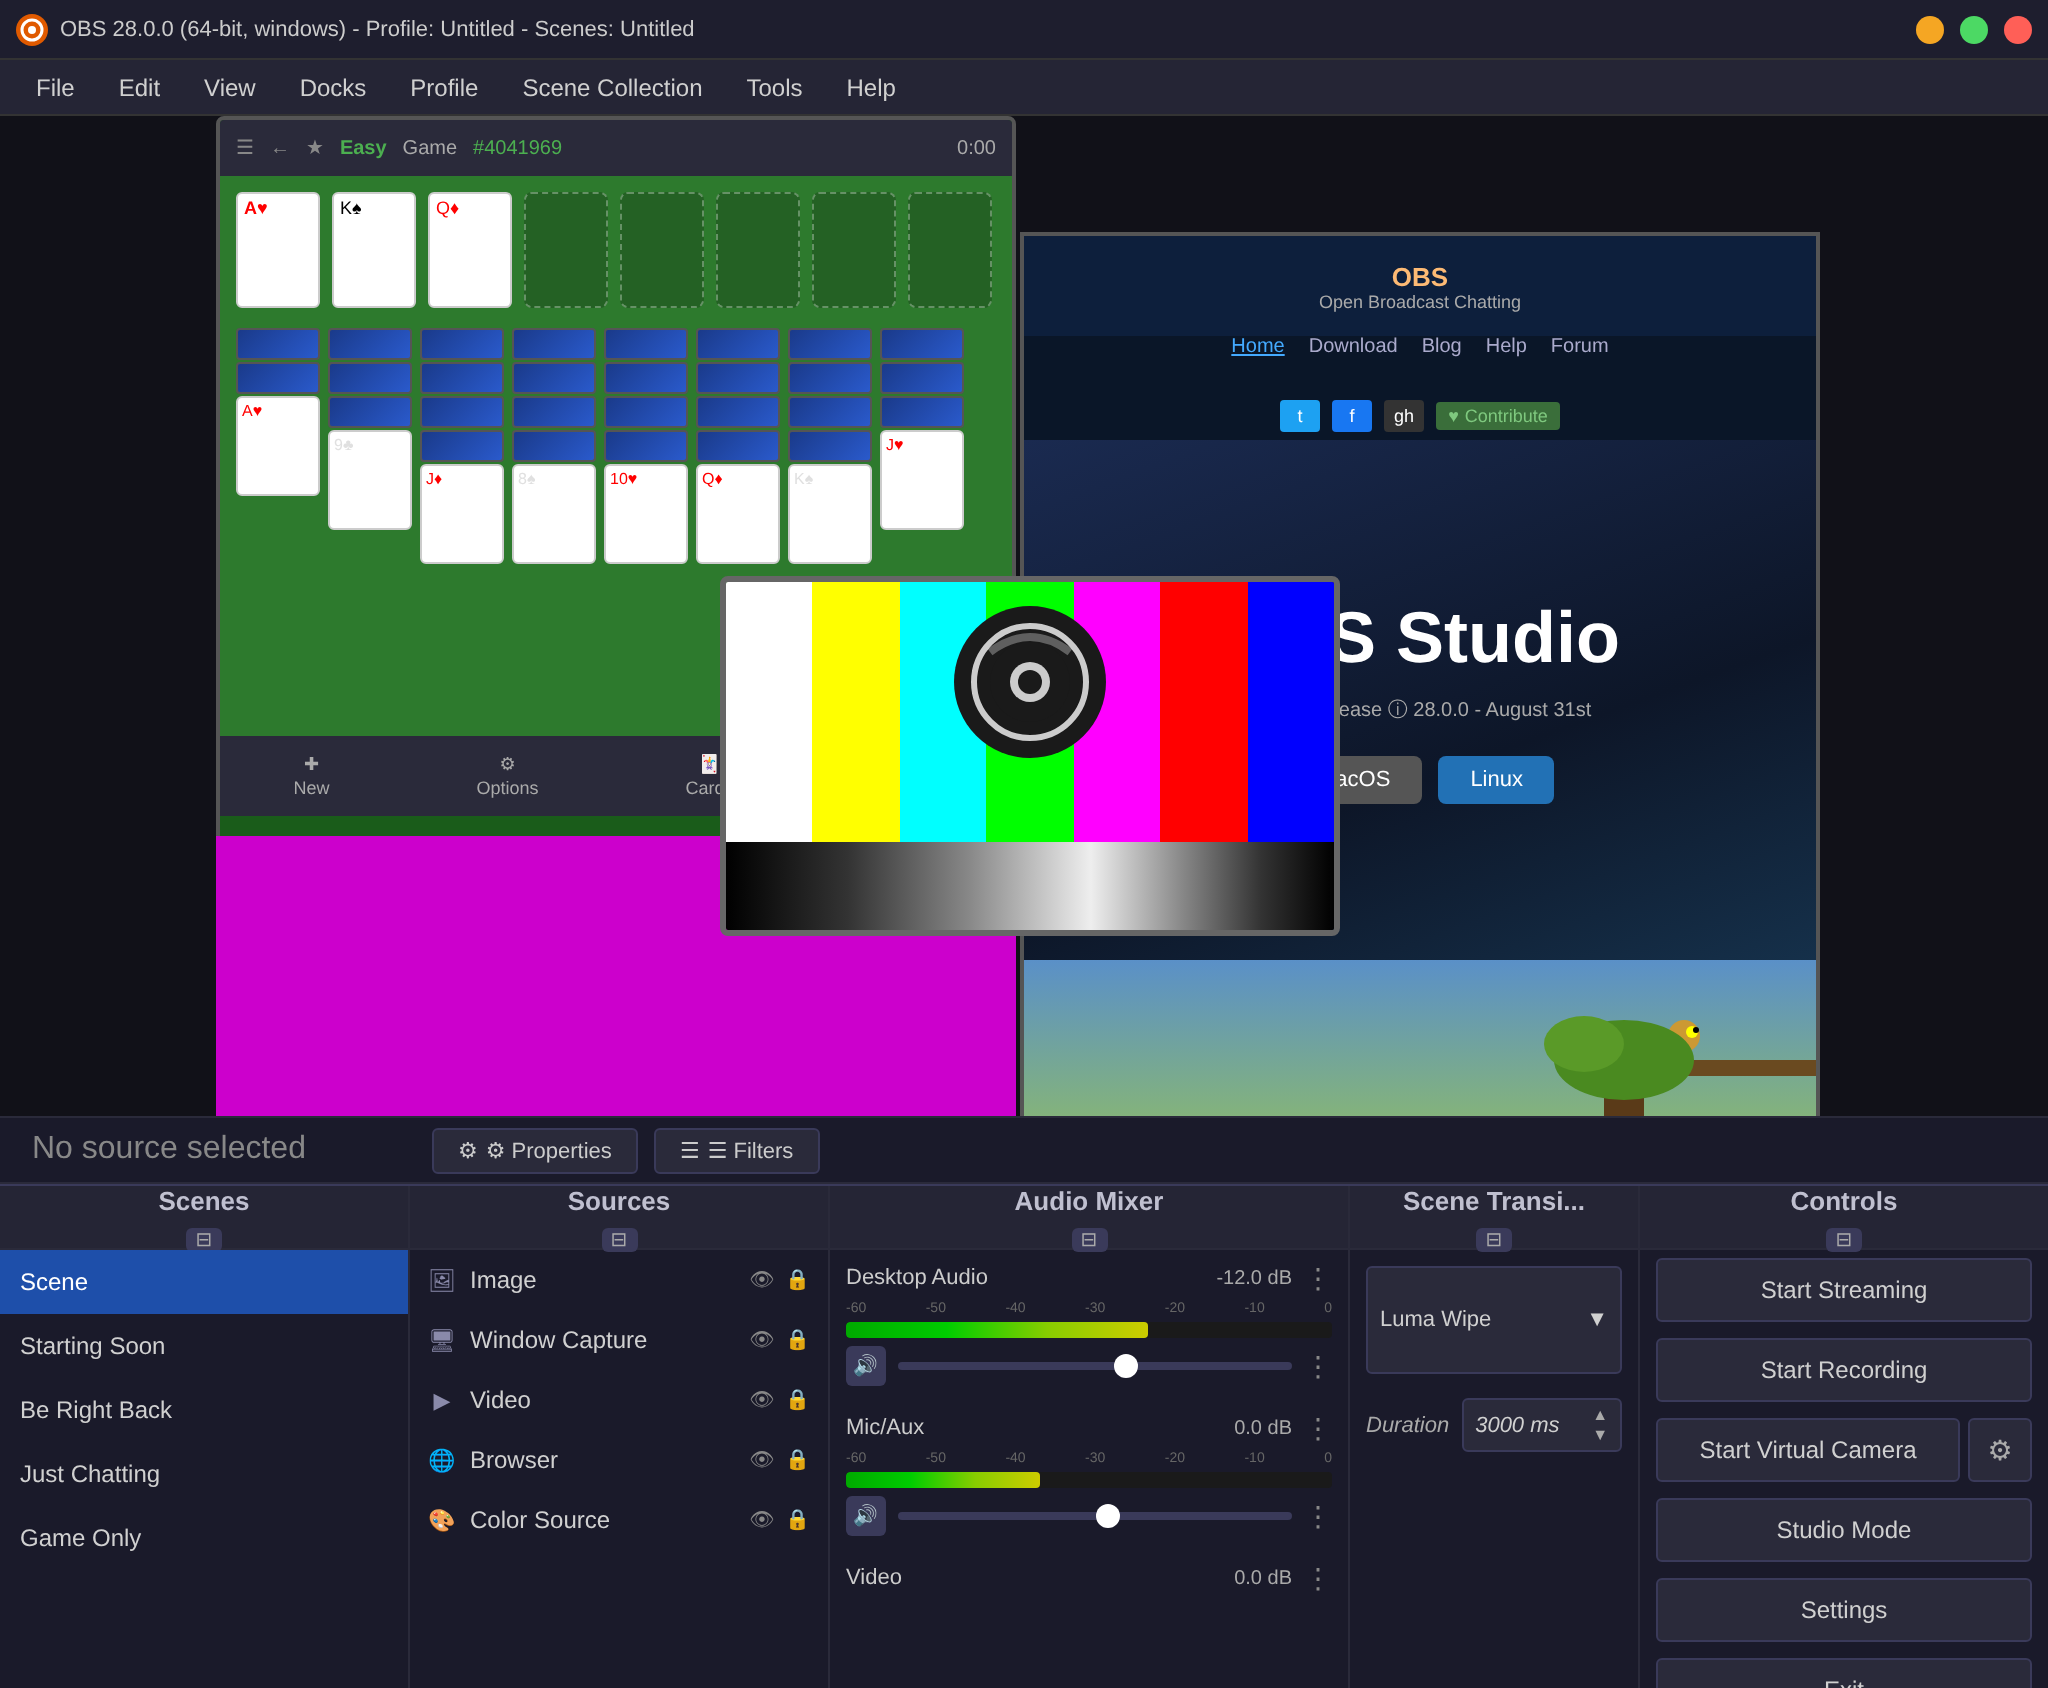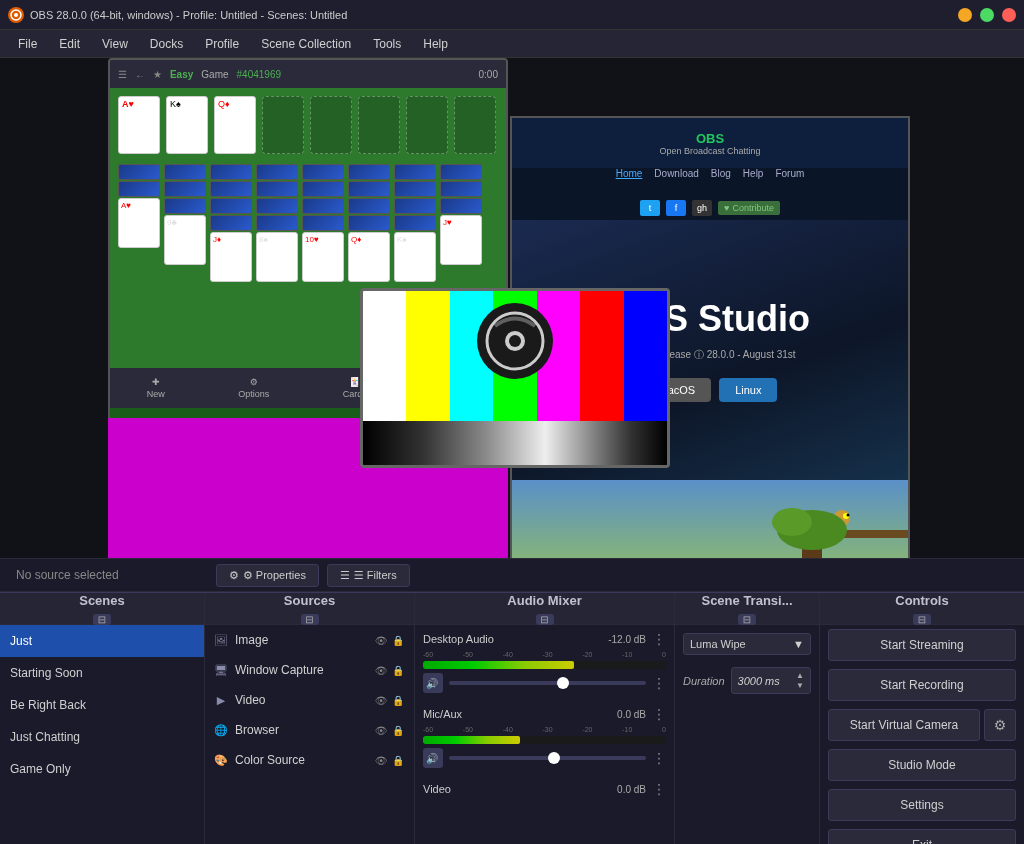--- a/index.html
+++ b/index.html
@@ -466,21 +466,21 @@
 
     
     #transitions-panel {
       width: 145px;
     }
     .transition-select {
       margin: 8px;
       background: #2a2a3a;
       border: 1px solid #3a3a5a;
       border-radius: 3px;
-      padding: 4px 6px;
+      padding: 20px 6px;
       font-size: 11px;
       color: #d0d0d0;
       display: flex;
       align-items: center;
       justify-content: space-between;
       cursor: pointer;
     }
     .duration-row {
       display: flex;
       align-items: center;
@@ -704,21 +704,21 @@
         <span>🎮</span>
         <span>Games</span>
       </div>
     </div>
   </div>
 
   <div id="purple-fill"></div>
 
   <div id="browser-capture">
     <div id="obs-website-header">
-      <div style="font-size:13px;font-weight:bold;color:#22c55e;">OBS</div>
+      <div style="font-size:13px;font-weight:bold;color:#fdba74;">OBS</div>
       <div style="font-size:9px;color:#aaa;">Open Broadcast Chatting</div>
     </div>
     <div id="obs-website-nav">
       <span style="color:#4af;text-decoration:underline;">Home</span>
       <span>Download</span>
       <span>Blog</span>
       <span>Help</span>
       <span>Forum</span>
     </div>
     <div id="obs-website-toolbar">
@@ -788,40 +788,40 @@
         <circle cx="40" cy="40" r="6" fill="#1a1a1a"></circle>
 
         <path d="M20,25 Q40,10 60,25" fill="none" stroke="rgba(255,255,255,0.3)" stroke-width="4"></path>
       </svg>
     </div>
   </div>
 
 </div>
 
 <div style="display:flex;align-items:center;height:34px;background:#1a1a2a;border-top:1px solid #2a2a3a;border-bottom:1px solid #2a2a3a;padding:0 8px;gap:8px;">
-  <span class="no-source" style="flex:0 0 200px;color:#888;font-size:12px;">No source selected</span>
+  <span class="no-source" style="flex:0 0 200px;color:#888;font-size:16px;">No source selected</span>
   <div class="prop-btn">
     <span>⚙</span>
     <span>⚙ Properties</span>
   </div>
   <div class="prop-btn">
     <span>☰</span>
     <span>☰ Filters</span>
   </div>
 </div>
 
 <div id="panels-container">
 
   <div class="panel" id="scenes-panel">
     <div class="panel-header">
       <span class="panel-title">Scenes</span>
       <div class="panel-btn">⊟</div>
     </div>
     <div style="flex:1;overflow-y:auto;">
-      <div class="scene-item active">Just</div>
+      <div class="scene-item active">Scene</div>
       <div class="scene-item">Starting Soon</div>
       <div class="scene-item">Be Right Back</div>
       <div class="scene-item">Just Chatting</div>
       <div class="scene-item">Game Only</div>
     </div>
 
   </div>
 
   <div class="panel" id="sources-panel">
     <div class="panel-header">

